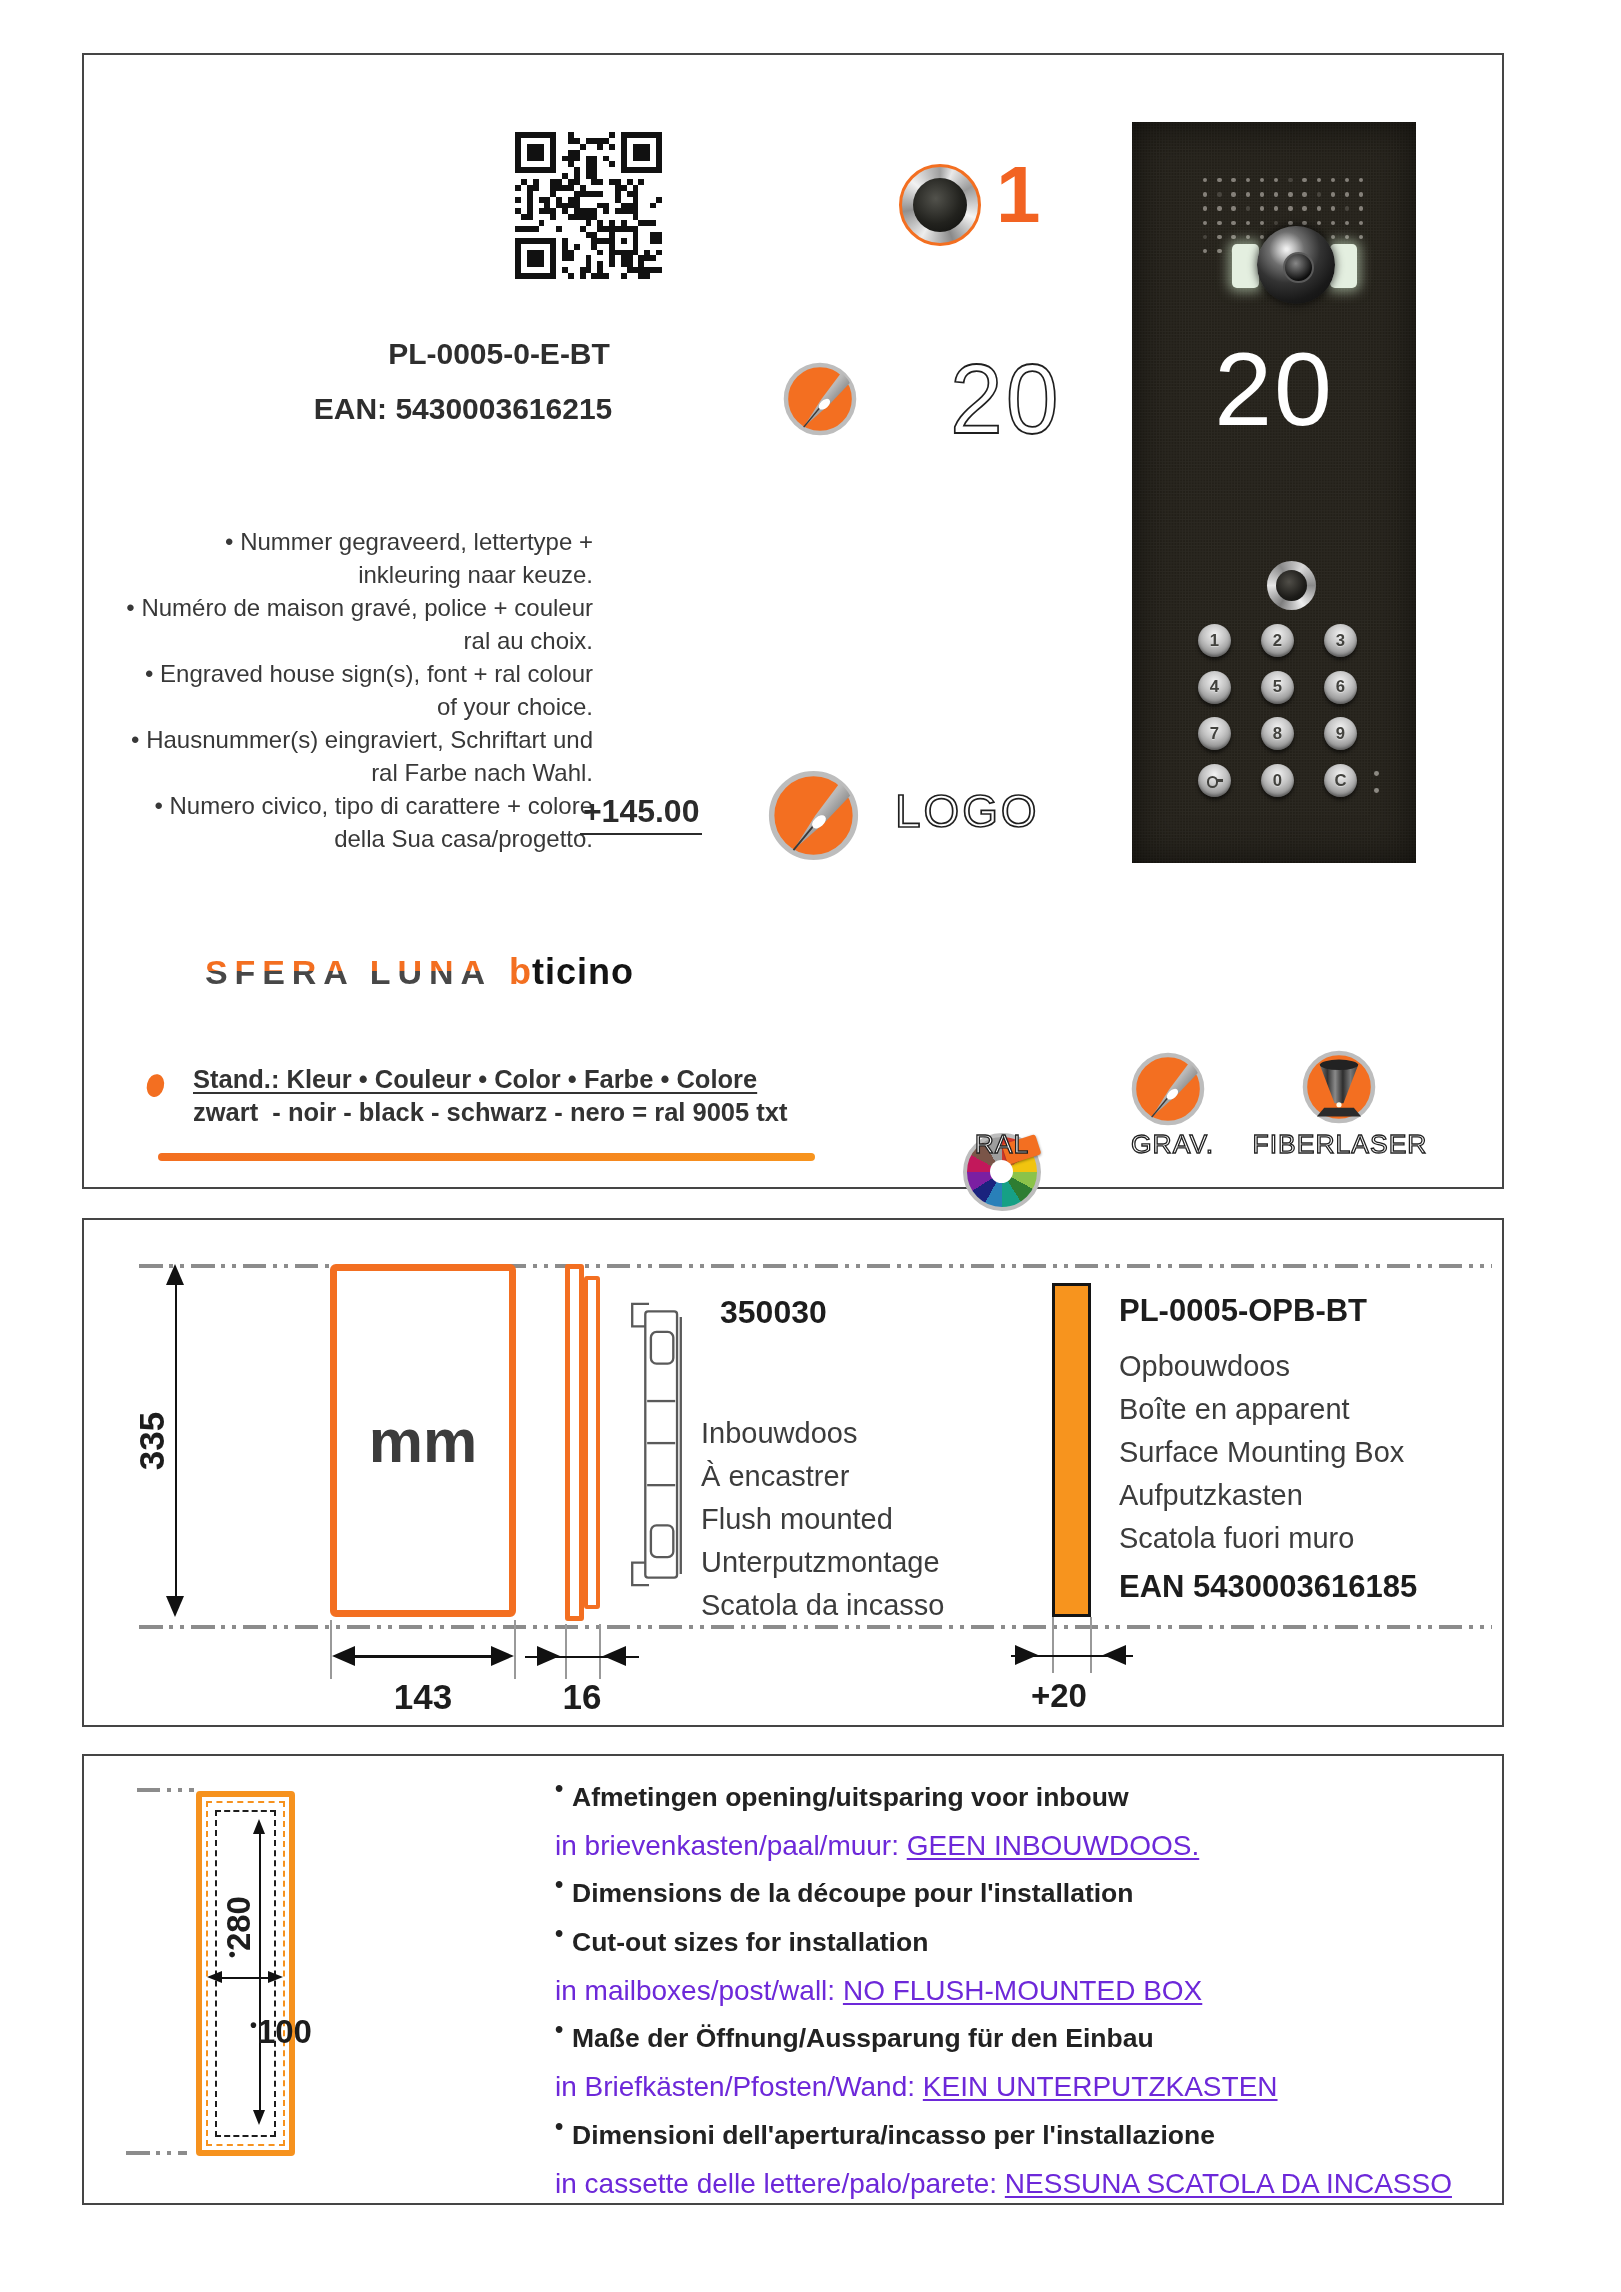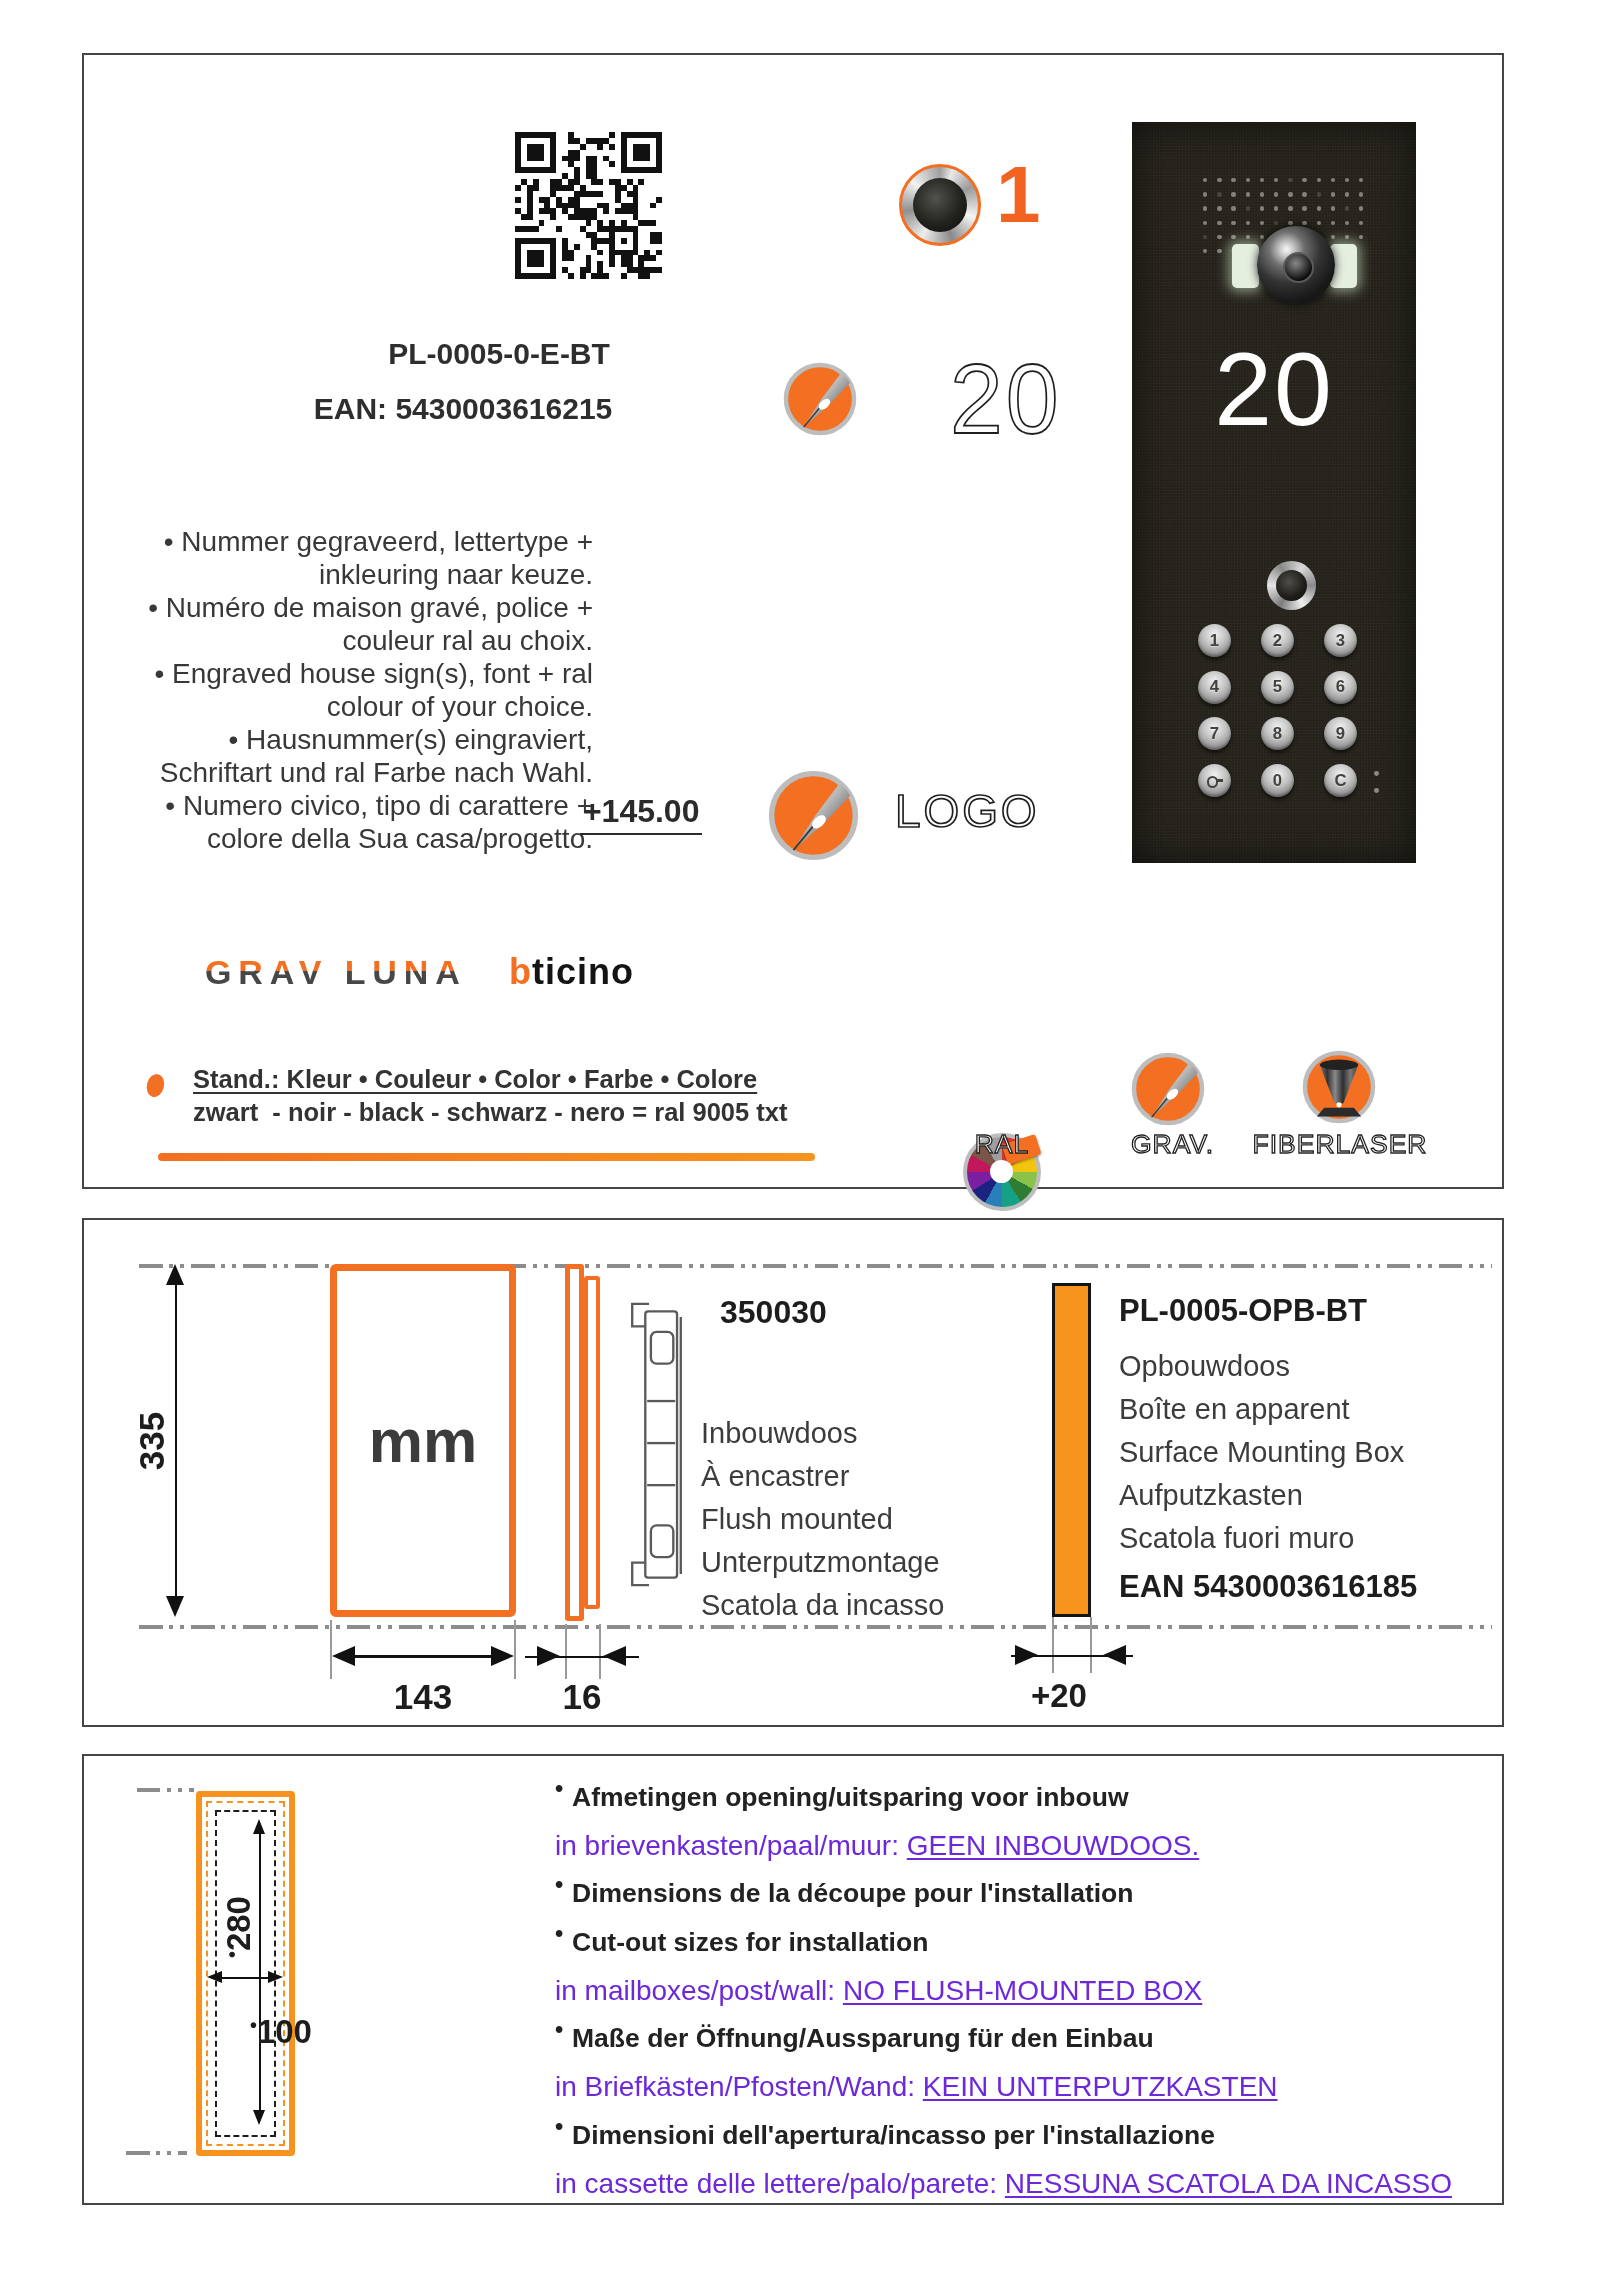--- a/index.html
+++ b/index.html
@@ -15,21 +15,21 @@
   .outline-txt{color:#fff;-webkit-text-stroke:1.7px #1f1f1f;}
   @supports not (-webkit-text-stroke:1px #000){.outline-txt{color:#5a5a5a;}}
   .big20{font-size:95px;font-weight:200;letter-spacing:2.9px;transform:scaleY(1.04);}
   .logo-txt{font-size:46px;letter-spacing:2.9px;}
   .badge-label{font-size:26.5px;letter-spacing:1px;text-align:center;-webkit-text-stroke:1.3px #1f1f1f;}
 
   
   .cline{height:3.9px;background:repeating-linear-gradient(90deg,#8c8c8c 0 23.5px,transparent 23.5px 30px,#8c8c8c 30px 34px,transparent 34px 41px,#8c8c8c 41px 45px,transparent 45px 52px);}
 
   
-  .features{font-size:28px;line-height:33px;color:#383838;text-align:right;}
+  .features{font-size:24px;line-height:33px;color:#383838;text-align:right;}
 
   .price{font-size:32px;font-weight:bold;color:#2b2b2b;border-bottom:2.9px solid #2b2b2b;padding:0 2.9px 2.9px 2.9px;}
 
   
   .sfera{font-size:34px;font-weight:bold;letter-spacing:6.9px;background:linear-gradient(#F36F21 0 46%,#474747 46% 100%);-webkit-background-clip:text;background-clip:text;color:transparent;}
   @supports not (background-clip:text){.sfera{color:#474747;}}
   .bticino{font-size:36px;font-weight:bold;color:#141414;letter-spacing:1px;}
   .bticino .b{color:#F36F21;}
 
   .std-dot{width:16.7px;height:22.5px;border-radius:50%;background:#F36F21;transform:rotate(14deg);}
@@ -366,21 +366,21 @@
         <circle cx="50" cy="50" r="46" fill="#F36F21" stroke="#bdbdbd" stroke-width="6"></circle>
         <g clip-path="url(#cp2)">
           <polygon fill="url(#mg2)" points="28,88 52,50 88,2 102,16 62,58"></polygon>
           <line x1="28" y1="88" x2="56" y2="54" stroke="#3a3a3a" stroke-width="2"></line>
           <ellipse cx="56" cy="57" rx="9" ry="5.5" fill="#fff" transform="rotate(-42 56 57)"></ellipse>
         </g>
       </svg>
     </div>
     <div class="abs outline-txt logo-txt" style="left:811px;top:729px;">LOGO</div>
 
-    <div class="abs sfera" style="left:121px;top:898px;">GRAV LUNA</div>
+    <div class="abs sfera" style="left:121px;top:898px;">SFERA LUNA</div>
     <div class="abs bticino" style="left:425px;top:896px;"><span class="b">b</span><span>ticino</span></div>
 
     <div class="abs std-dot" style="left:63px;top:1019px;"></div>
     <div class="abs std-h" style="left:109px;top:1010px;">Stand.: Kleur • Couleur • Color • Farbe • Colore</div>
     <div class="abs std-v" style="left:109px;top:1043px;">zwart  - noir - black - schwarz - nero = ral 9005 txt</div>
     <div class="abs divider" style="left:74px;top:1098px;width:657px;"></div>
 
     <div class="abs ral-wheel" style="left:879px;top:996px;">
         <div class="ral-card"></div>
       </div>

